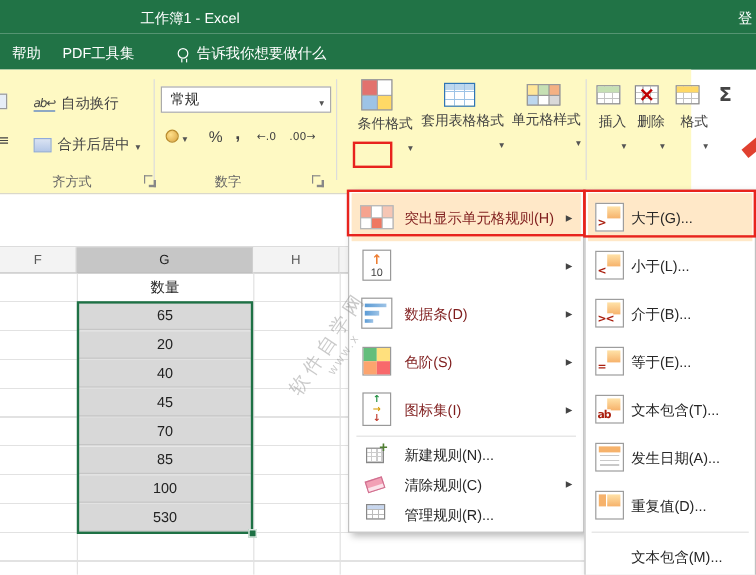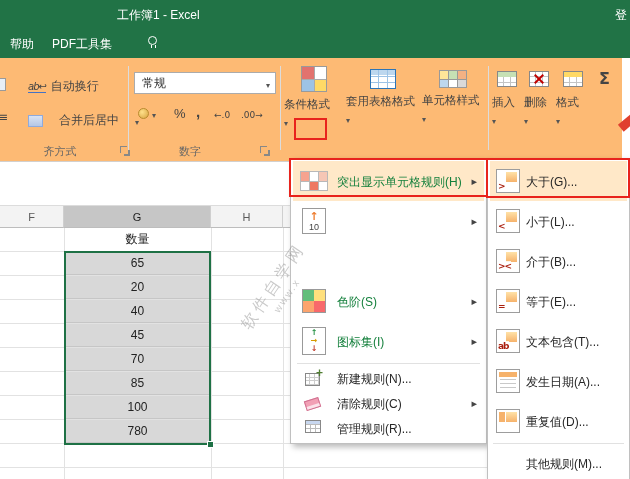--- a/index.html
+++ b/index.html
@@ -13,29 +13,29 @@
 
   
   .menubar{position:absolute;left:0;top:28px;width:630px;height:30px;background:#217346;color:#fff}
   .mb-tab{position:absolute;top:8px;font-size:12px;cursor:pointer}
   .mb-tab.t0{left:10px}.mb-tab.t1{left:52px}
   .mb-tellme{position:absolute;left:148px;top:8px;font-size:12px;display:flex;align-items:center;gap:7px;cursor:pointer}
   .bulb{width:9px;height:9px;border:1px solid #fff;border-radius:50%;display:inline-block;position:relative}
   .bulb::after{content:'';position:absolute;left:2px;bottom:-4px;width:3px;height:3px;border-left:1px solid #fff;border-right:1px solid #fff}
 
   
-  .ribbon{position:absolute;left:0;top:58px;width:622px;height:104px;background:#fdba74;border-bottom:1px solid #d2d0ce}
+  .ribbon{position:absolute;left:0;top:58px;width:576px;height:104px;background:#fef9c3;border-bottom:1px solid #d2d0ce}
   .rb-label{font-size:12px;color:#444;white-space:nowrap}
   .lfrag1{position:absolute;left:-4px;top:20px;width:10px;height:13px;border:1px solid #9a9a9a;background:#e7eef7}
   .lfrag2{position:absolute;left:-2px;top:52px;font-size:12px;color:#444;font-family:"DejaVu Sans",sans-serif}
   .lfrag2::after{content:"≡"}
   .wrap-btn{position:absolute;left:28px;top:20px;display:flex;gap:5px;align-items:center;cursor:pointer}
   .ico-ab{font-size:10px;font-style:italic;color:#444;line-height:11px;border-bottom:1px solid #4472c4;font-family:"DejaVu Sans",sans-serif}
   .ico-ab::after{content:"ab↩";letter-spacing:-1px}
-  .merge-btn{position:absolute;left:28px;top:54px;display:flex;gap:16px;align-items:center;cursor:pointer}
+  .merge-btn{position:absolute;left:28px;top:54px;display:flex;gap:5px;align-items:center;cursor:pointer}
   .ico-merge{width:15px;height:12px;border:1px solid #8faadc;background:linear-gradient(#dae3f3,#b4c7e7);display:inline-block}
   .caret{display:inline-block}
   .caret::after{content:"▾";font-size:8px;color:#555;font-family:"DejaVu Sans",sans-serif}
   .sep{position:absolute;top:8px;width:1px;height:84px;background:#dcdcdc}
   .s1{left:128px}.s2{left:280px}.s3{left:488px}
   .numfmt{position:absolute;left:134px;top:14px;width:142px;height:22px;background:#fff;border:1px solid #ababab;font-size:12px;color:#333;line-height:20px;padding-left:7px;cursor:pointer}
   .numfmt .nf{position:absolute;right:5px;top:1px}
   .numbtn{position:absolute;font-size:13px;color:#444;display:flex;align-items:center;cursor:pointer}
   .nb-cur{left:138px;top:48px;gap:3px}
   .coin{width:11px;height:11px;border-radius:50%;background:radial-gradient(circle at 35% 35%,#ffe08a,#d9a441);display:inline-block;border:1px solid #b98b2e}
@@ -43,21 +43,21 @@
   .nb-com{left:196px;top:45px;font-size:15px;font-weight:bold}
   .nb-dec{font-size:9px;color:#444;font-family:"DejaVu Sans",sans-serif}
   .nb-d1{left:214px;top:52px}.nb-d2{left:241px;top:52px}
   .grouplabel{position:absolute;top:86px;font-size:11px;color:#666;text-align:center;white-space:nowrap}
   .gl-a{left:20px;width:80px}.gl-n{left:145px;width:90px}
   .launcher{position:absolute;top:88px;width:11px;height:11px;cursor:pointer}
   .launcher::before{content:'';position:absolute;left:0;top:0;width:6px;height:6px;border-left:1px solid #888;border-top:1px solid #888}
   .launcher::after{content:'';position:absolute;right:1px;bottom:1px;width:4px;height:4px;border-right:2px solid #888;border-bottom:2px solid #888}
   .ln-a{left:120px}.ln-n{left:260px}
 
-  .bigbtn{position:absolute;top:6px;height:92px;text-align:left;font-size:12px;color:#444;cursor:pointer}
+  .bigbtn{position:absolute;top:6px;height:92px;text-align:right;font-size:12px;color:#444;cursor:pointer}
   .bb-cf{left:284px;width:60px}
   .bb-tb{left:346px;width:74px}
   .bb-st{left:422px;width:62px}
   .bb-ins{left:492px;width:30px}
   .bb-del{left:524px;width:30px}
   .bb-fmt{left:556px;width:34px}
   .bicon{display:block;margin:2px auto 5px}
   .blabel{display:block;line-height:14px;margin-top:2px;white-space:nowrap;font-size:11.5px}
   .caret2{display:block;margin-top:4px}
   .caret2::after{content:"▾";font-size:8px;color:#555;font-family:"DejaVu Sans",sans-serif}
@@ -101,21 +101,21 @@
   .val{position:absolute;left:66px;width:143px;height:23px;background:#d8d8d8;text-align:center;line-height:23px;font-size:12px;color:#222;border-bottom:1px solid #c6c6c6}
   .r0{top:24px}.r1{top:48px}.r2{top:72px}.r3{top:96px}.r4{top:120px}.r5{top:144px}.r6{top:168px}.r7{top:192px}
   .selbox{position:absolute;left:64px;top:23px;width:147px;height:194px;border:2px solid #1e7145;pointer-events:none}
   .handle{position:absolute;left:207px;top:213px;width:7px;height:7px;background:#1e7145;border:1px solid #fff}
 
   
   .cfmenu{position:absolute;left:290px;top:158px;width:197px;height:286px;background:#fff;border:1px solid #c0c0c0;box-shadow:3px 3px 6px rgba(0,0,0,.28);z-index:5}
   .cfitem{position:absolute;left:2px;width:191px;height:40px;cursor:pointer}
   .cfitem.hl{background:#ffe8c8}
   .cfitem .micon{position:absolute;left:6px;top:5px;width:30px;height:30px;display:flex;align-items:center;justify-content:center}
-  .cfitem .mlabel{position:absolute;left:44px;top:13px;font-size:12px;color:#15803d;white-space:nowrap}
+  .cfitem .mlabel{position:absolute;left:44px;top:13px;font-size:12px;color:#7f1d1d;white-space:nowrap}
   .sarrow{position:absolute;right:7px;top:13px}
   .sarrow::after{content:"▸";font-size:11px;color:#444;font-family:"DejaVu Sans",sans-serif}
   .i0{top:2px}.i1{top:42px}.i2{top:82px}.i3{top:122px}.i4{top:162px}
   .cfsep{position:absolute;left:6px;right:6px;top:204px;height:1px;background:#e1e1e1}
   .cfsmall{position:absolute;left:2px;width:191px;height:25px;cursor:pointer}
   .cfsmall .micon{position:absolute;left:12px;top:4px}
   .cfsmall .mlabel{position:absolute;left:44px;top:5px;font-size:12px;color:#262626;white-space:nowrap}
   .cfsmall .sarrow{top:5px}
   .s5{top:207px}.s6{top:232px}.s7{top:257px}
 
@@ -183,20 +183,21 @@
   <div class="titlebar">
     <span class="tb-title">工作簿1 - Excel</span>
     <span class="tb-signin">登</span>
   </div>
 
   <div class="menubar">
     <span class="mb-tab t0">帮助</span>
     <span class="mb-tab t1">PDF工具集</span>
     <span class="mb-tellme">
       <span class="bulb"></span>
+      <span>告诉我你想要做什么</span>
     </span>
   </div>
 
   <div class="ribbon">
     <span class="lfrag1"></span>
     <span class="lfrag2"></span>
 
     <div class="wrap-btn">
       <span class="ico-ab"></span>
       <span class="rb-label">自动换行</span>
@@ -287,21 +288,21 @@
     <span class="vline v2"></span>
     <span class="vline v3"></span>
     <div class="cell hdr">数量</div>
     <div class="val r0">65</div>
     <div class="val r1">20</div>
     <div class="val r2">40</div>
     <div class="val r3">45</div>
     <div class="val r4">70</div>
     <div class="val r5">85</div>
     <div class="val r6">100</div>
-    <div class="val r7">780</div>
+    <div class="val r7">530</div>
     <div class="selbox"></div>
     <span class="handle"></span>
   </div>
 
   <div class="cfmenu">
     <div class="cfitem i0 hl">
       <span class="micon">
           <span class="mi-hl">
             <i></i>
             <i></i>
@@ -316,20 +317,31 @@
     </div>
     <div class="cfitem i1">
       <span class="micon">
           <span class="mi-tb">
             <span class="up"></span>
             <span class="ten"></span>
           </span>
         </span>
       <span class="sarrow"></span>
     </div>
+    <div class="cfitem i2">
+      <span class="micon">
+          <span class="mi-db">
+            <i></i>
+            <i></i>
+            <i></i>
+          </span>
+        </span>
+      <span class="mlabel">数据条(D)</span>
+      <span class="sarrow"></span>
+    </div>
     <div class="cfitem i3">
       <span class="micon">
           <span class="mi-cs">
             <i></i>
             <i></i>
             <i></i>
             <i></i>
           </span>
         </span>
       <span class="mlabel">色阶(S)</span>
@@ -400,21 +412,21 @@
       <span class="mlabel">重复值(D)...</span>
     </div>
     <div class="subitem j5">
       <span class="smi date">
           <b class="sym"></b>
         </span>
       <span class="mlabel">发生日期(A)...</span>
     </div>
     <div class="subsep"></div>
     <div class="subitem j7">
-      <span class="mlabel">其他规则(M)...</span>
+      <span class="mlabel">文本包含(M)...</span>
     </div>
   </div>
 
   <div class="redbox rb1"></div>
   <div class="redbox rb2"></div>
   <div class="redbox rb3"></div>
 
   <div class="wm">
     <div class="l1">软件自学网</div>
     <div class="l2">www.x</div>

